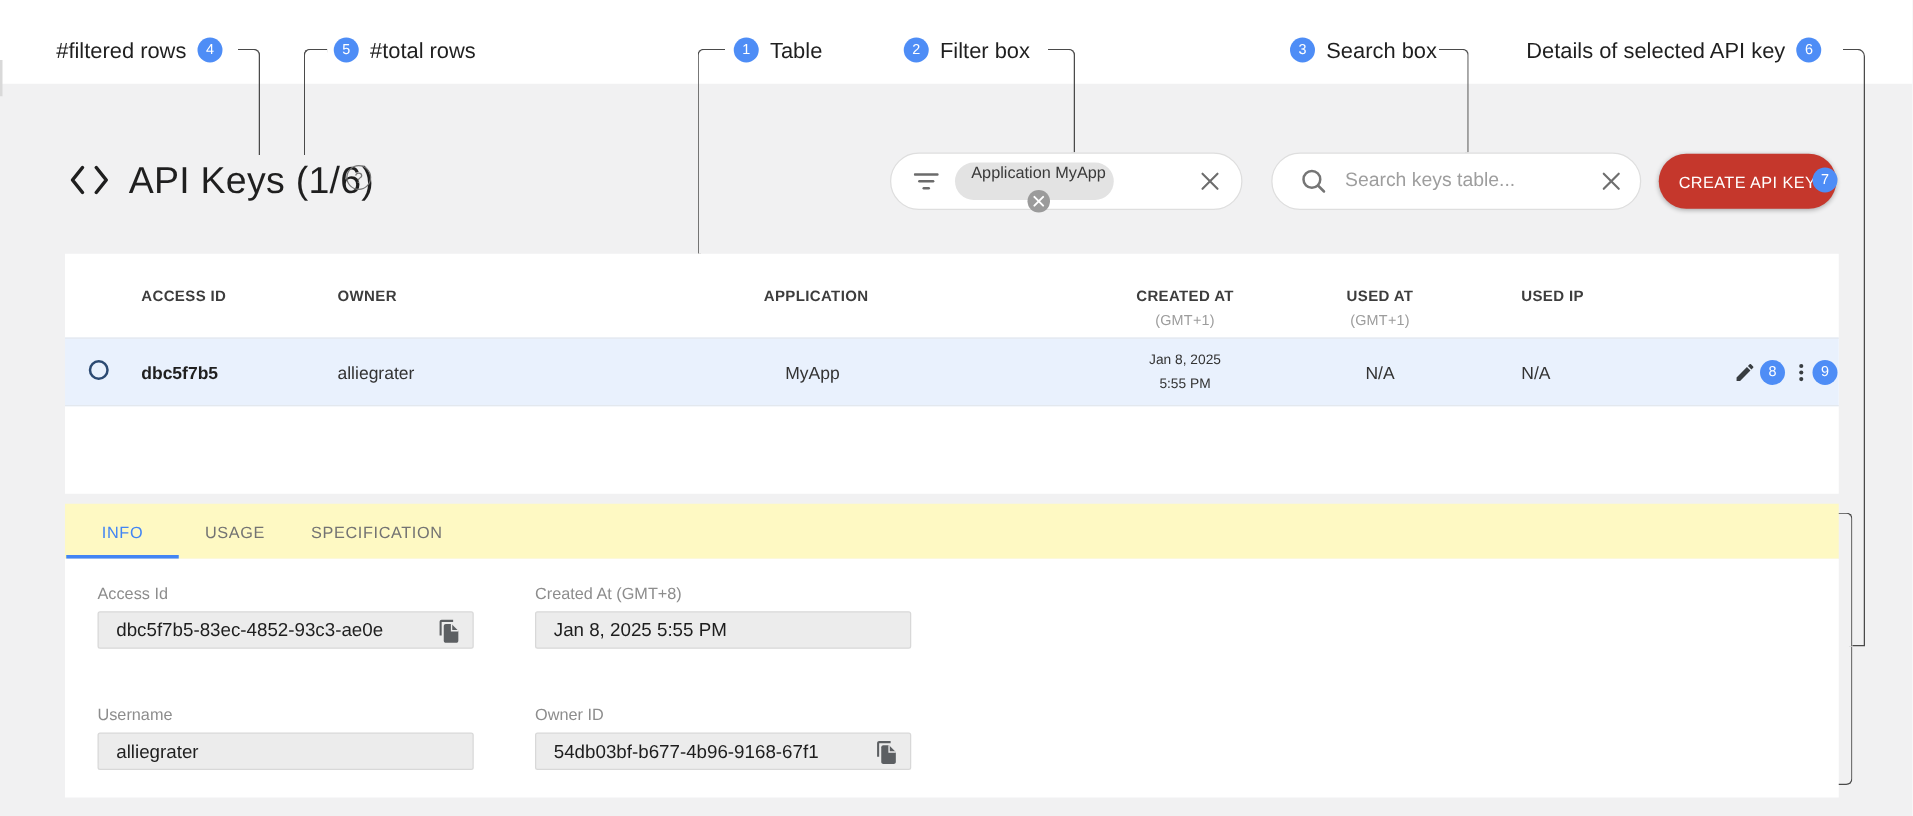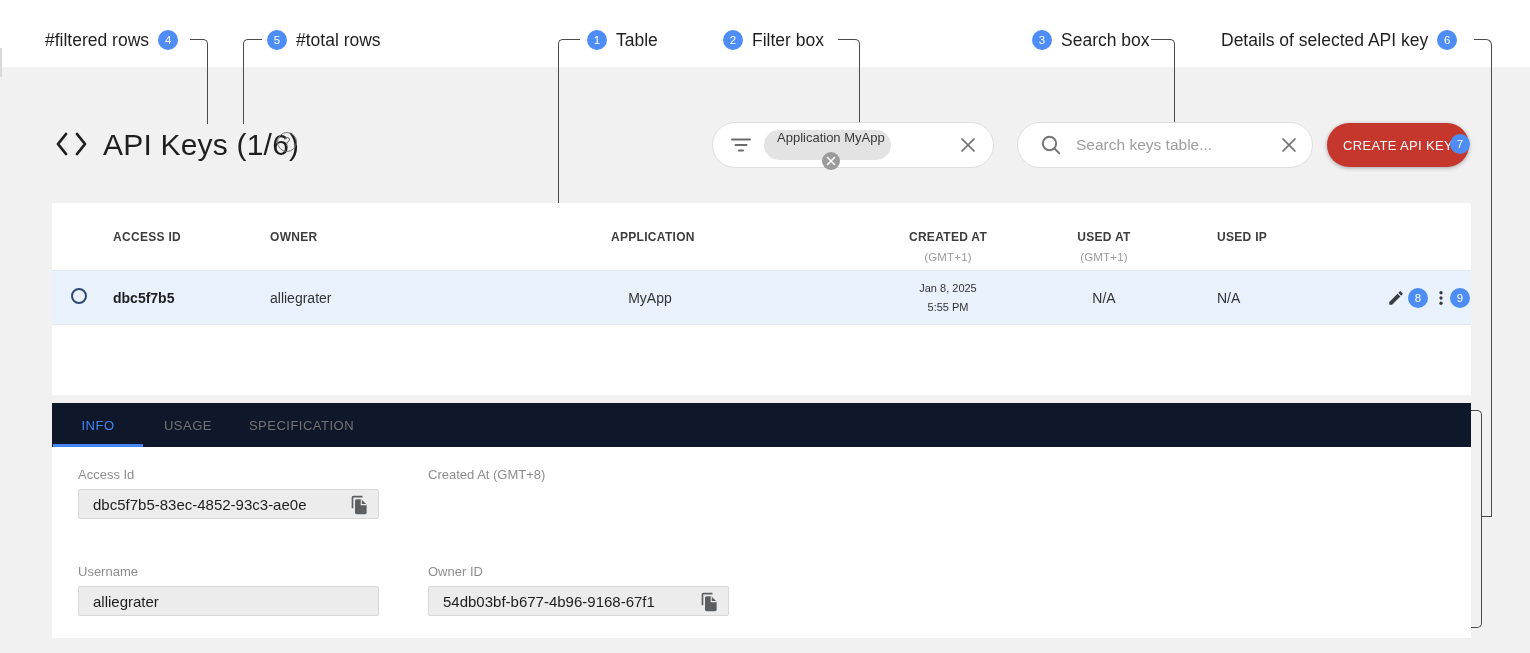--- a/index.html
+++ b/index.html
@@ -99,21 +99,21 @@
   #radio { position: absolute; left: 19px; top: 17px; width: 16px; height: 16px;
            border: 2px solid #2c4a72; border-radius: 50%; background: transparent; cursor: pointer; }
   #edit-btn { position: absolute; left: 1335px; top: 18px; width: 18px; height: 18px;
               background: none; border: none; padding: 0; cursor: pointer; }
   #kebab-btn { position: absolute; left: 1380px; top: 17px; width: 18px; height: 20px;
                background: none; border: none; padding: 0; cursor: pointer; }
   #badge-edit { left: 1356px; top: 17px; }
   #badge-menu { left: 1398px; top: 17px; }
 
   
-  #tab-bar { left: 52px; top: 403px; width: 1419px; height: 44px; background: #0f172a; }
+  #tab-bar { left: 52px; top: 403px; width: 1419px; height: 44px; background: #fef9c3; }
   .tab { position: absolute; top: 0; height: 44px; display: flex; align-items: center;
          justify-content: center; font-size: 13px; letter-spacing: 0.5px; color: #737373; cursor: pointer; }
   #tab-info { left: 1px; width: 90px; color: #4285f4; }
   #tab-info::after { content: ""; position: absolute; left: 0; right: 0; bottom: 0; height: 3px;
                      background: #4285f4; }
   #tab-usage { left: 91px; width: 90px; }
   #tab-spec  { left: 181px; width: 137px; }
 
   
   #details-card { left: 52px; top: 447px; width: 1419px; height: 191px; background: #fff; }
@@ -294,20 +294,23 @@
         <svg width="20" height="20" viewBox="0 0 24 24">
           <path d="M15 1H4c-1.1 0-2 .9-2 2v13h2V3h11V1z" fill="#5c5f62"></path>
           <path d="M13.5 5H8c-1.1 0-2 .9-2 2v14c0 1.1.9 2 2 2h10c1.1 0 2-.9 2-2V11.5L13.5 5z" fill="#5c5f62"></path>
           <path d="M13.5 5v6.5H20" fill="none" stroke="#ececec" stroke-width="1.3"></path>
         </svg>
       </button>
     </div>
   </div>
   <div class="field" id="field-created">
     <div class="flabel">Created At (GMT+8)</div>
+    <div class="fbox">
+      <span class="fval">Jan 8, 2025 5:55 PM</span>
+    </div>
   </div>
   <div class="field" id="field-username">
     <div class="flabel">Username</div>
     <div class="fbox">
       <span class="fval">alliegrater</span>
     </div>
   </div>
   <div class="field" id="field-owner">
     <div class="flabel">Owner ID</div>
     <div class="fbox with-copy">

